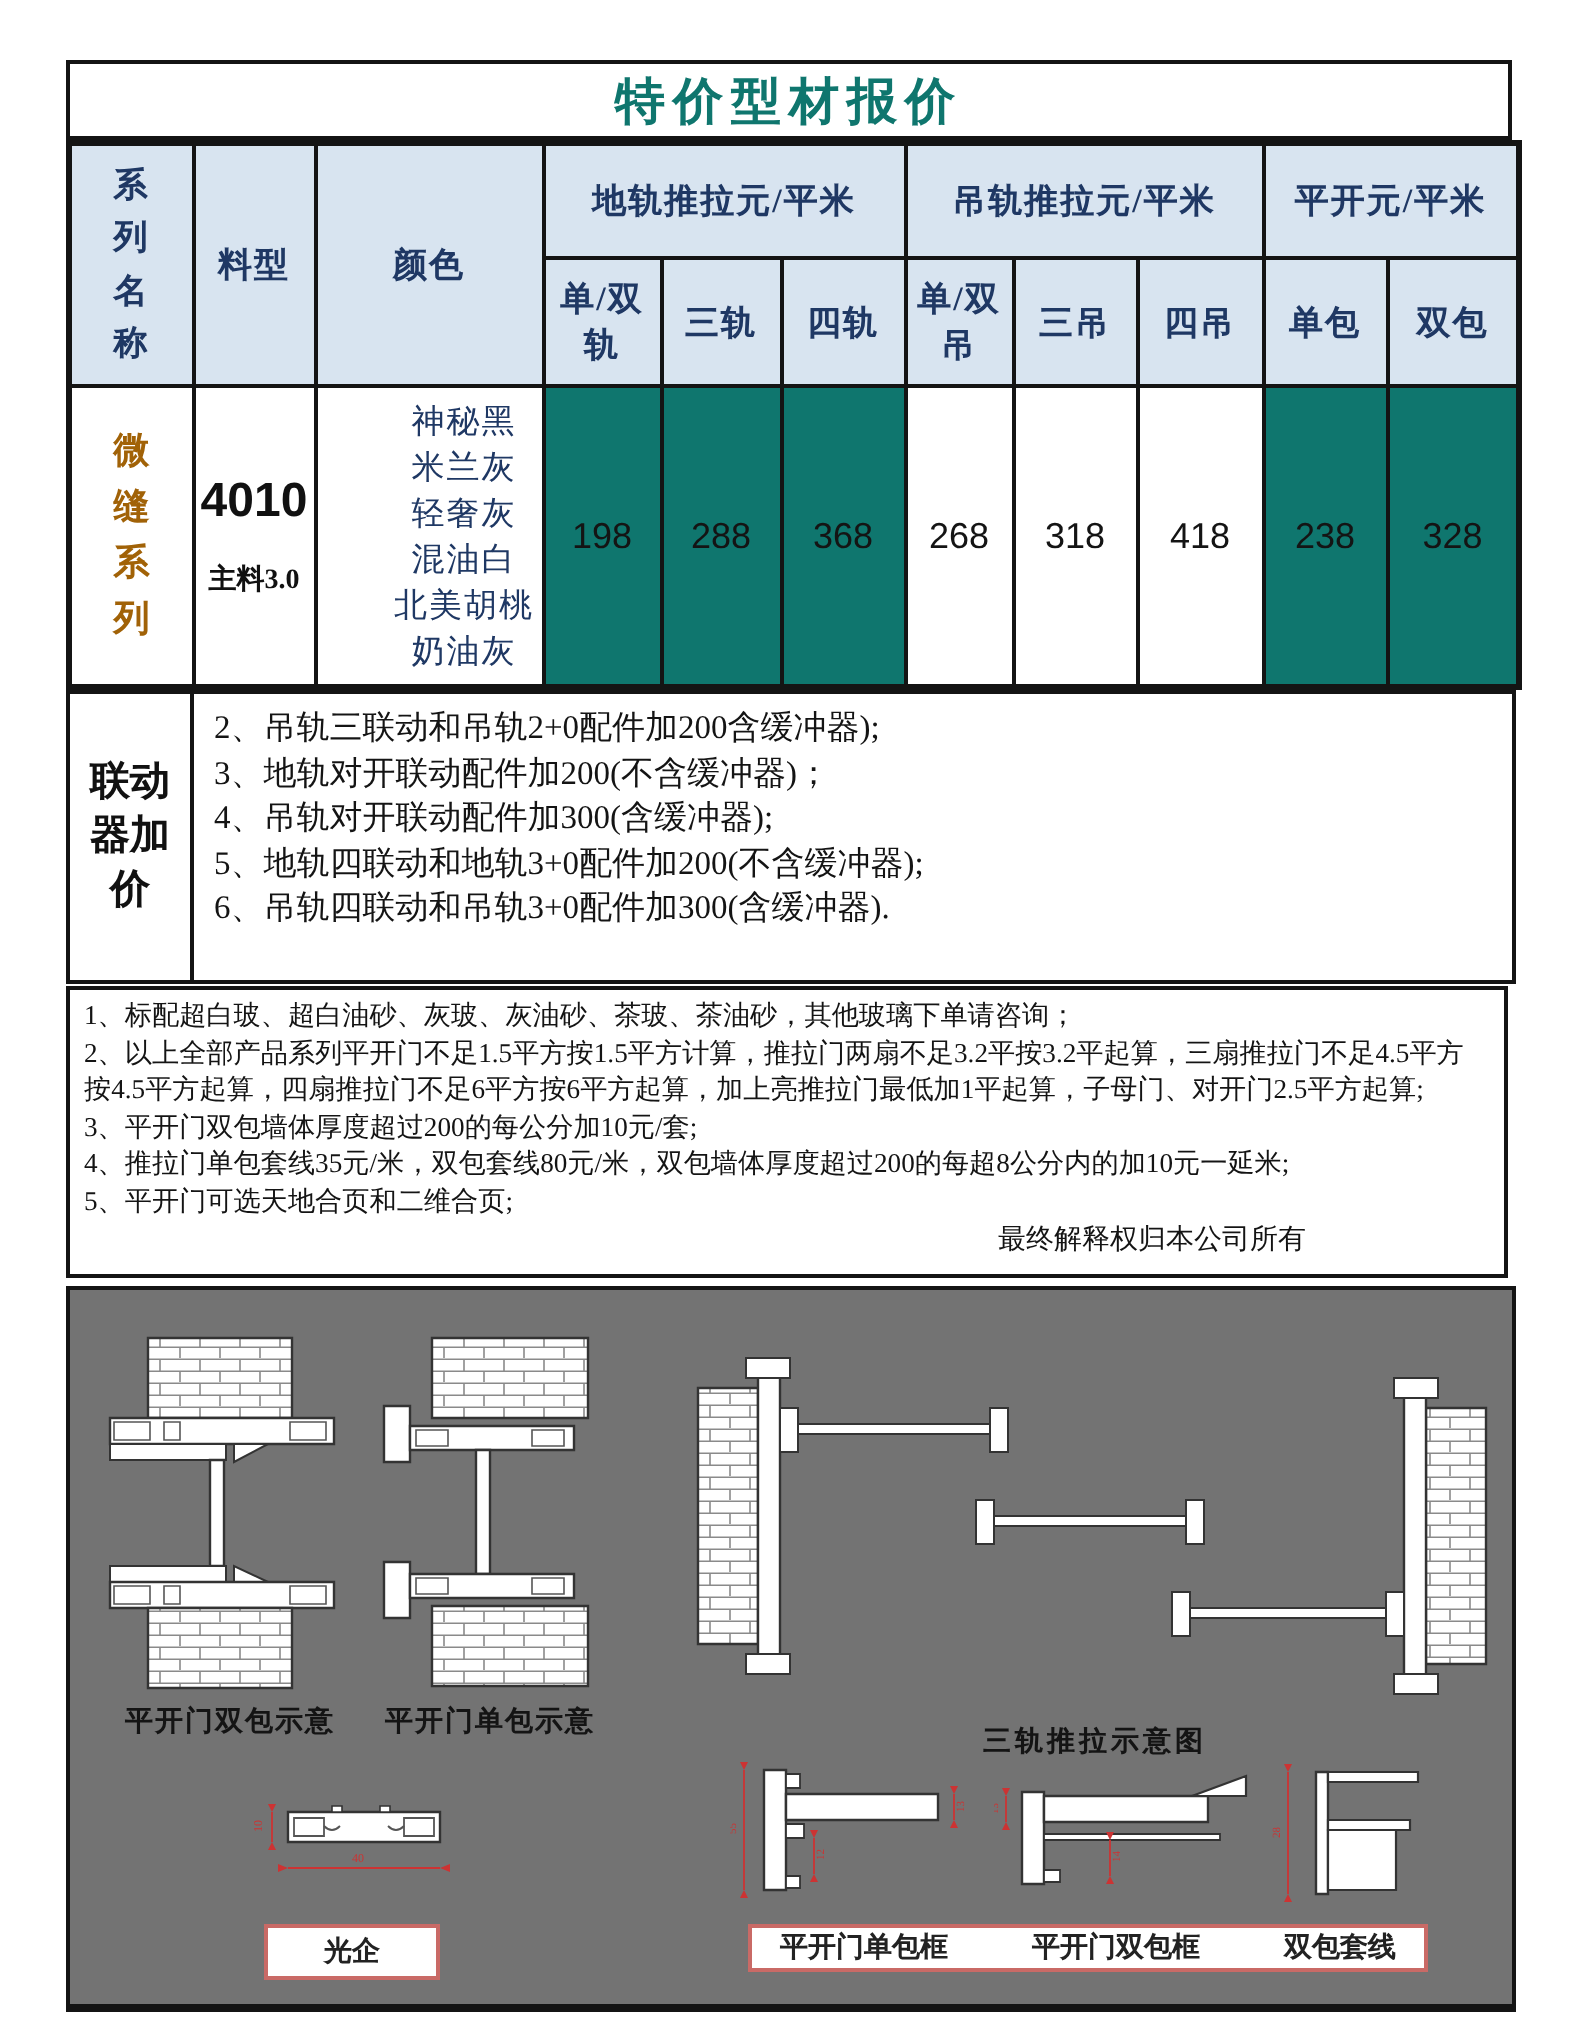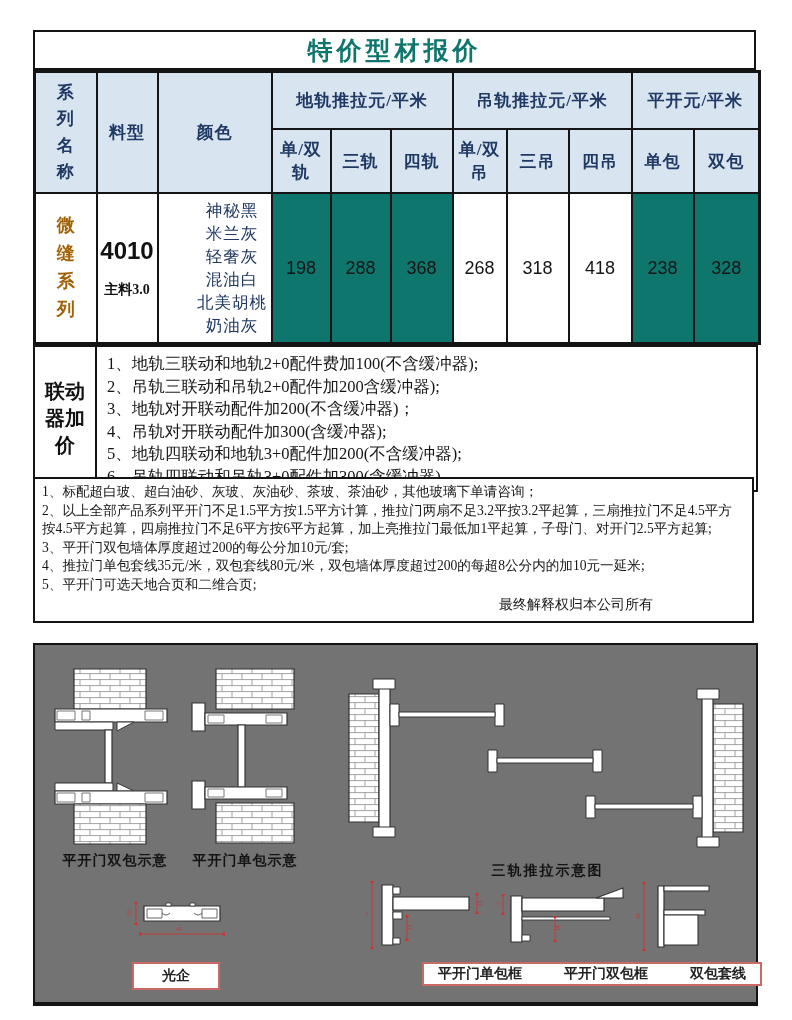--- a/index.html
+++ b/index.html
@@ -25,21 +25,21 @@
   .colors-list span{display:block;}
   .price{font-family:"Liberation Sans",sans-serif;font-size:18px;color:#141414;}
   .bg-blue{background:#0f766e;}
   
   .surcharge{position:absolute;left:33px;top:345px;width:721px;height:143px;border:2px solid #141414;
              display:flex;background:#fff;}
   .surcharge-label{width:60px;border-right:2px solid #141414;display:flex;align-items:center;justify-content:center;}
   .surcharge-label .v{width:2.35em;font-size:20px;font-weight:bold;line-height:1.35;text-align:center;word-break:break-all;}
   .surcharge-items{flex:1;padding:6px 2px 0 10px;font-size:16.5px;line-height:22.5px;color:#141414;}
   
-  .notes{position:absolute;left:33px;top:477px;width:721px;height:146px;border:2px solid #141414;
+  .notes{position:absolute;left:33px;top:493px;width:721px;height:146px;border:2px solid #141414;
          box-sizing:border-box;padding:4px 7px 0 7px;font-size:13.6px;line-height:18.5px;color:#141414;background:#fff;}
   .notes .disclaimer{text-align:right;padding-right:92px;font-size:14px;margin-top:2px;}
   
   .diagrams{position:absolute;left:33px;top:643px;width:721px;height:357px;border:2px solid #141414;
             border-bottom-width:4px;background:#737373;}
   .dlabel{position:absolute;font-size:14px;font-weight:bold;letter-spacing:1px;color:#141414;text-align:center;}
   .dlabel.light{font-weight:600;letter-spacing:2px;}
   .red-box{position:absolute;border:2px solid #c96a66;display:flex;align-items:center;
            font-size:14px;font-weight:bold;color:#222;background:#fff;}
   .red-box.center{justify-content:center;}
@@ -119,21 +119,20 @@
       <td class="price bg-blue">328</td>
     </tr>
   </tbody>
     </table>
 
   <div class="surcharge">
     <div class="surcharge-label">
       <div class="v">联动器加价</div>
     </div>
     <div class="surcharge-items">
-      <div>1、地轨三联动和地轨2+0配件费加100(不含缓冲器);</div>
       <div>2、吊轨三联动和吊轨2+0配件加200含缓冲器);</div>
       <div>3、地轨对开联动配件加200(不含缓冲器)；</div>
       <div>4、吊轨对开联动配件加300(含缓冲器);</div>
       <div>5、地轨四联动和地轨3+0配件加200(不含缓冲器);</div>
       <div>6、吊轨四联动和吊轨3+0配件加300(含缓冲器).</div>
     </div>
   </div>
 
   <div class="notes">
     <div>1、标配超白玻、超白油砂、灰玻、灰油砂、茶玻、茶油砂，其他玻璃下单请咨询；</div>
@@ -283,20 +282,20 @@
       <rect x="27" y="5" width="6" height="61" fill="#fff" stroke="#333" stroke-width="1.2"></rect>
       <rect x="33" y="5" width="45" height="5" fill="#fff" stroke="#333" stroke-width="1.1"></rect>
       <rect x="33" y="29" width="41" height="5" fill="#fff" stroke="#333" stroke-width="1.1"></rect>
       <rect x="33" y="34" width="34" height="30" fill="#fff" stroke="#333" stroke-width="1.1"></rect>
 
       <line x1="13" y1="5" x2="13" y2="66" stroke="#cc3333" stroke-width="0.9"></line>
       <path d="M13 5 l-2 -4 l4 0 z M13 66 l-2 4 l4 0 z" fill="#cc3333"></path>
       <text x="9" y="38" font-size="5.5" fill="#cc3333" transform="rotate(-90 9 38)">28</text>
     </svg>
 
-    <div class="red-box spread" style="left:339px;top:317px;width:340px;height:24px;margin-left:48px;">
+    <div class="red-box spread" style="left:339px;top:317px;width:340px;height:24px;">
       <span>平开门单包框</span>
       <span>平开门双包框</span>
       <span>双包套线</span>
     </div>
 
   </div>
 </div>
 
 </body></html>

